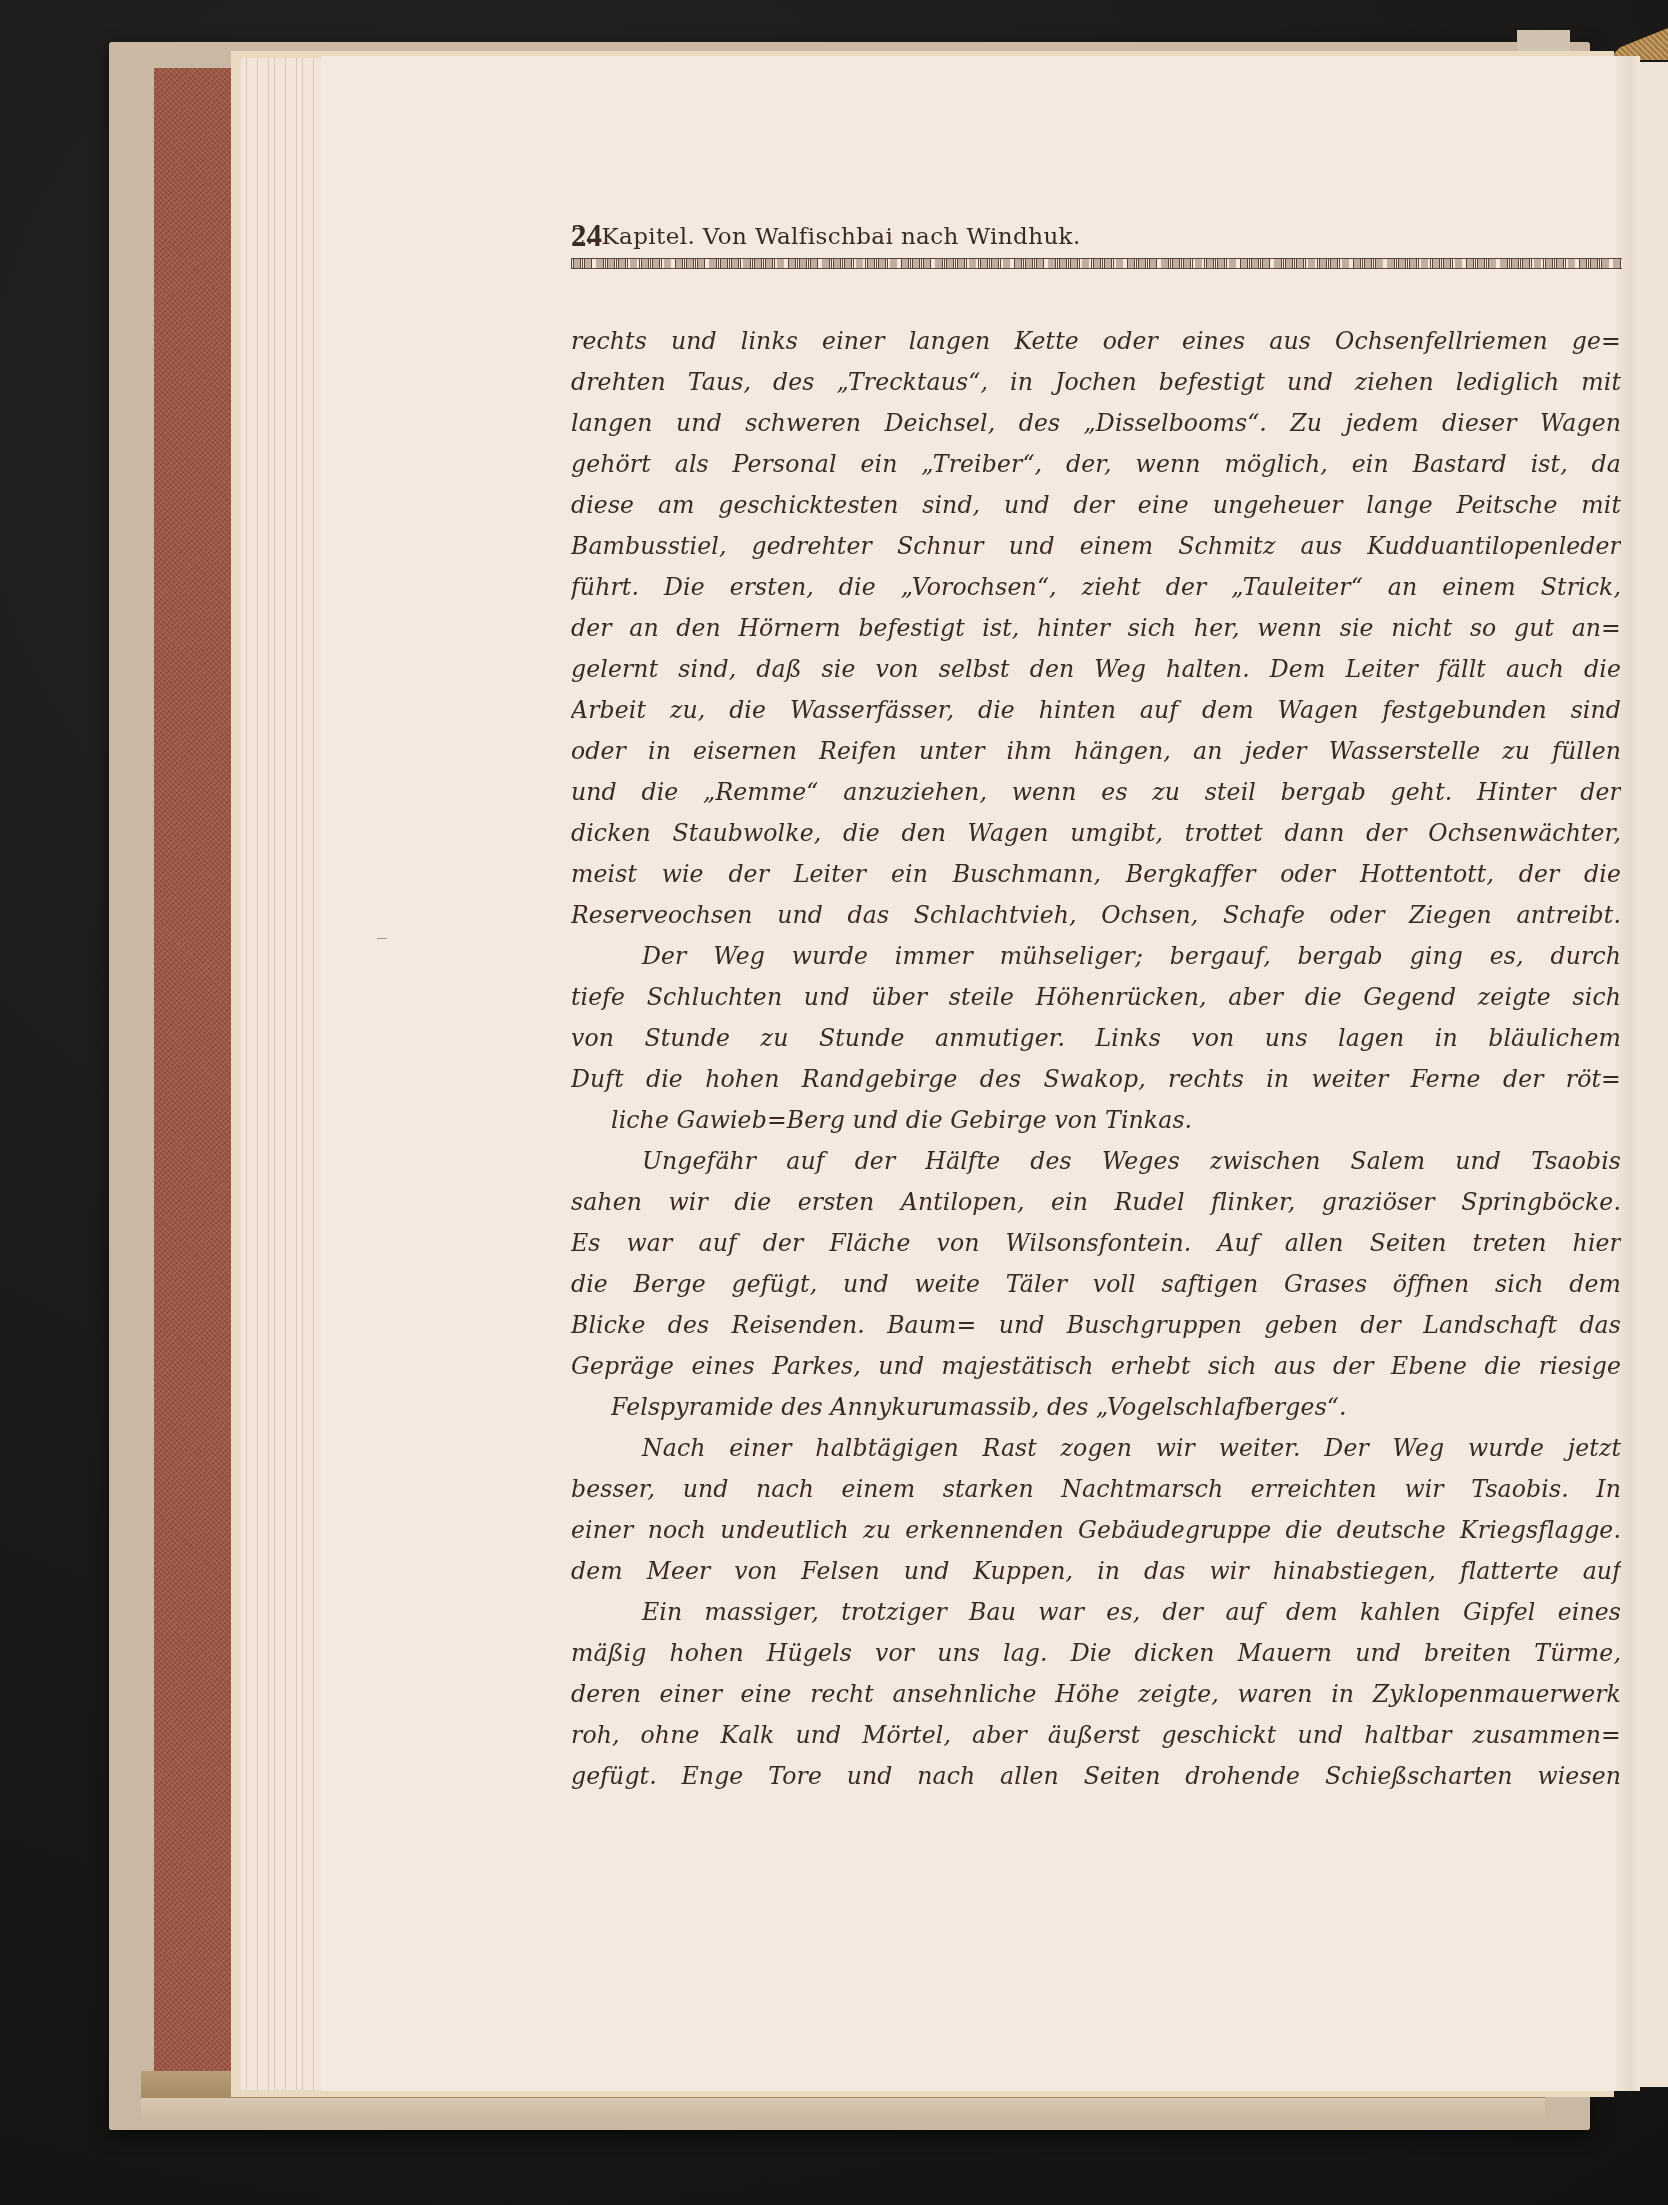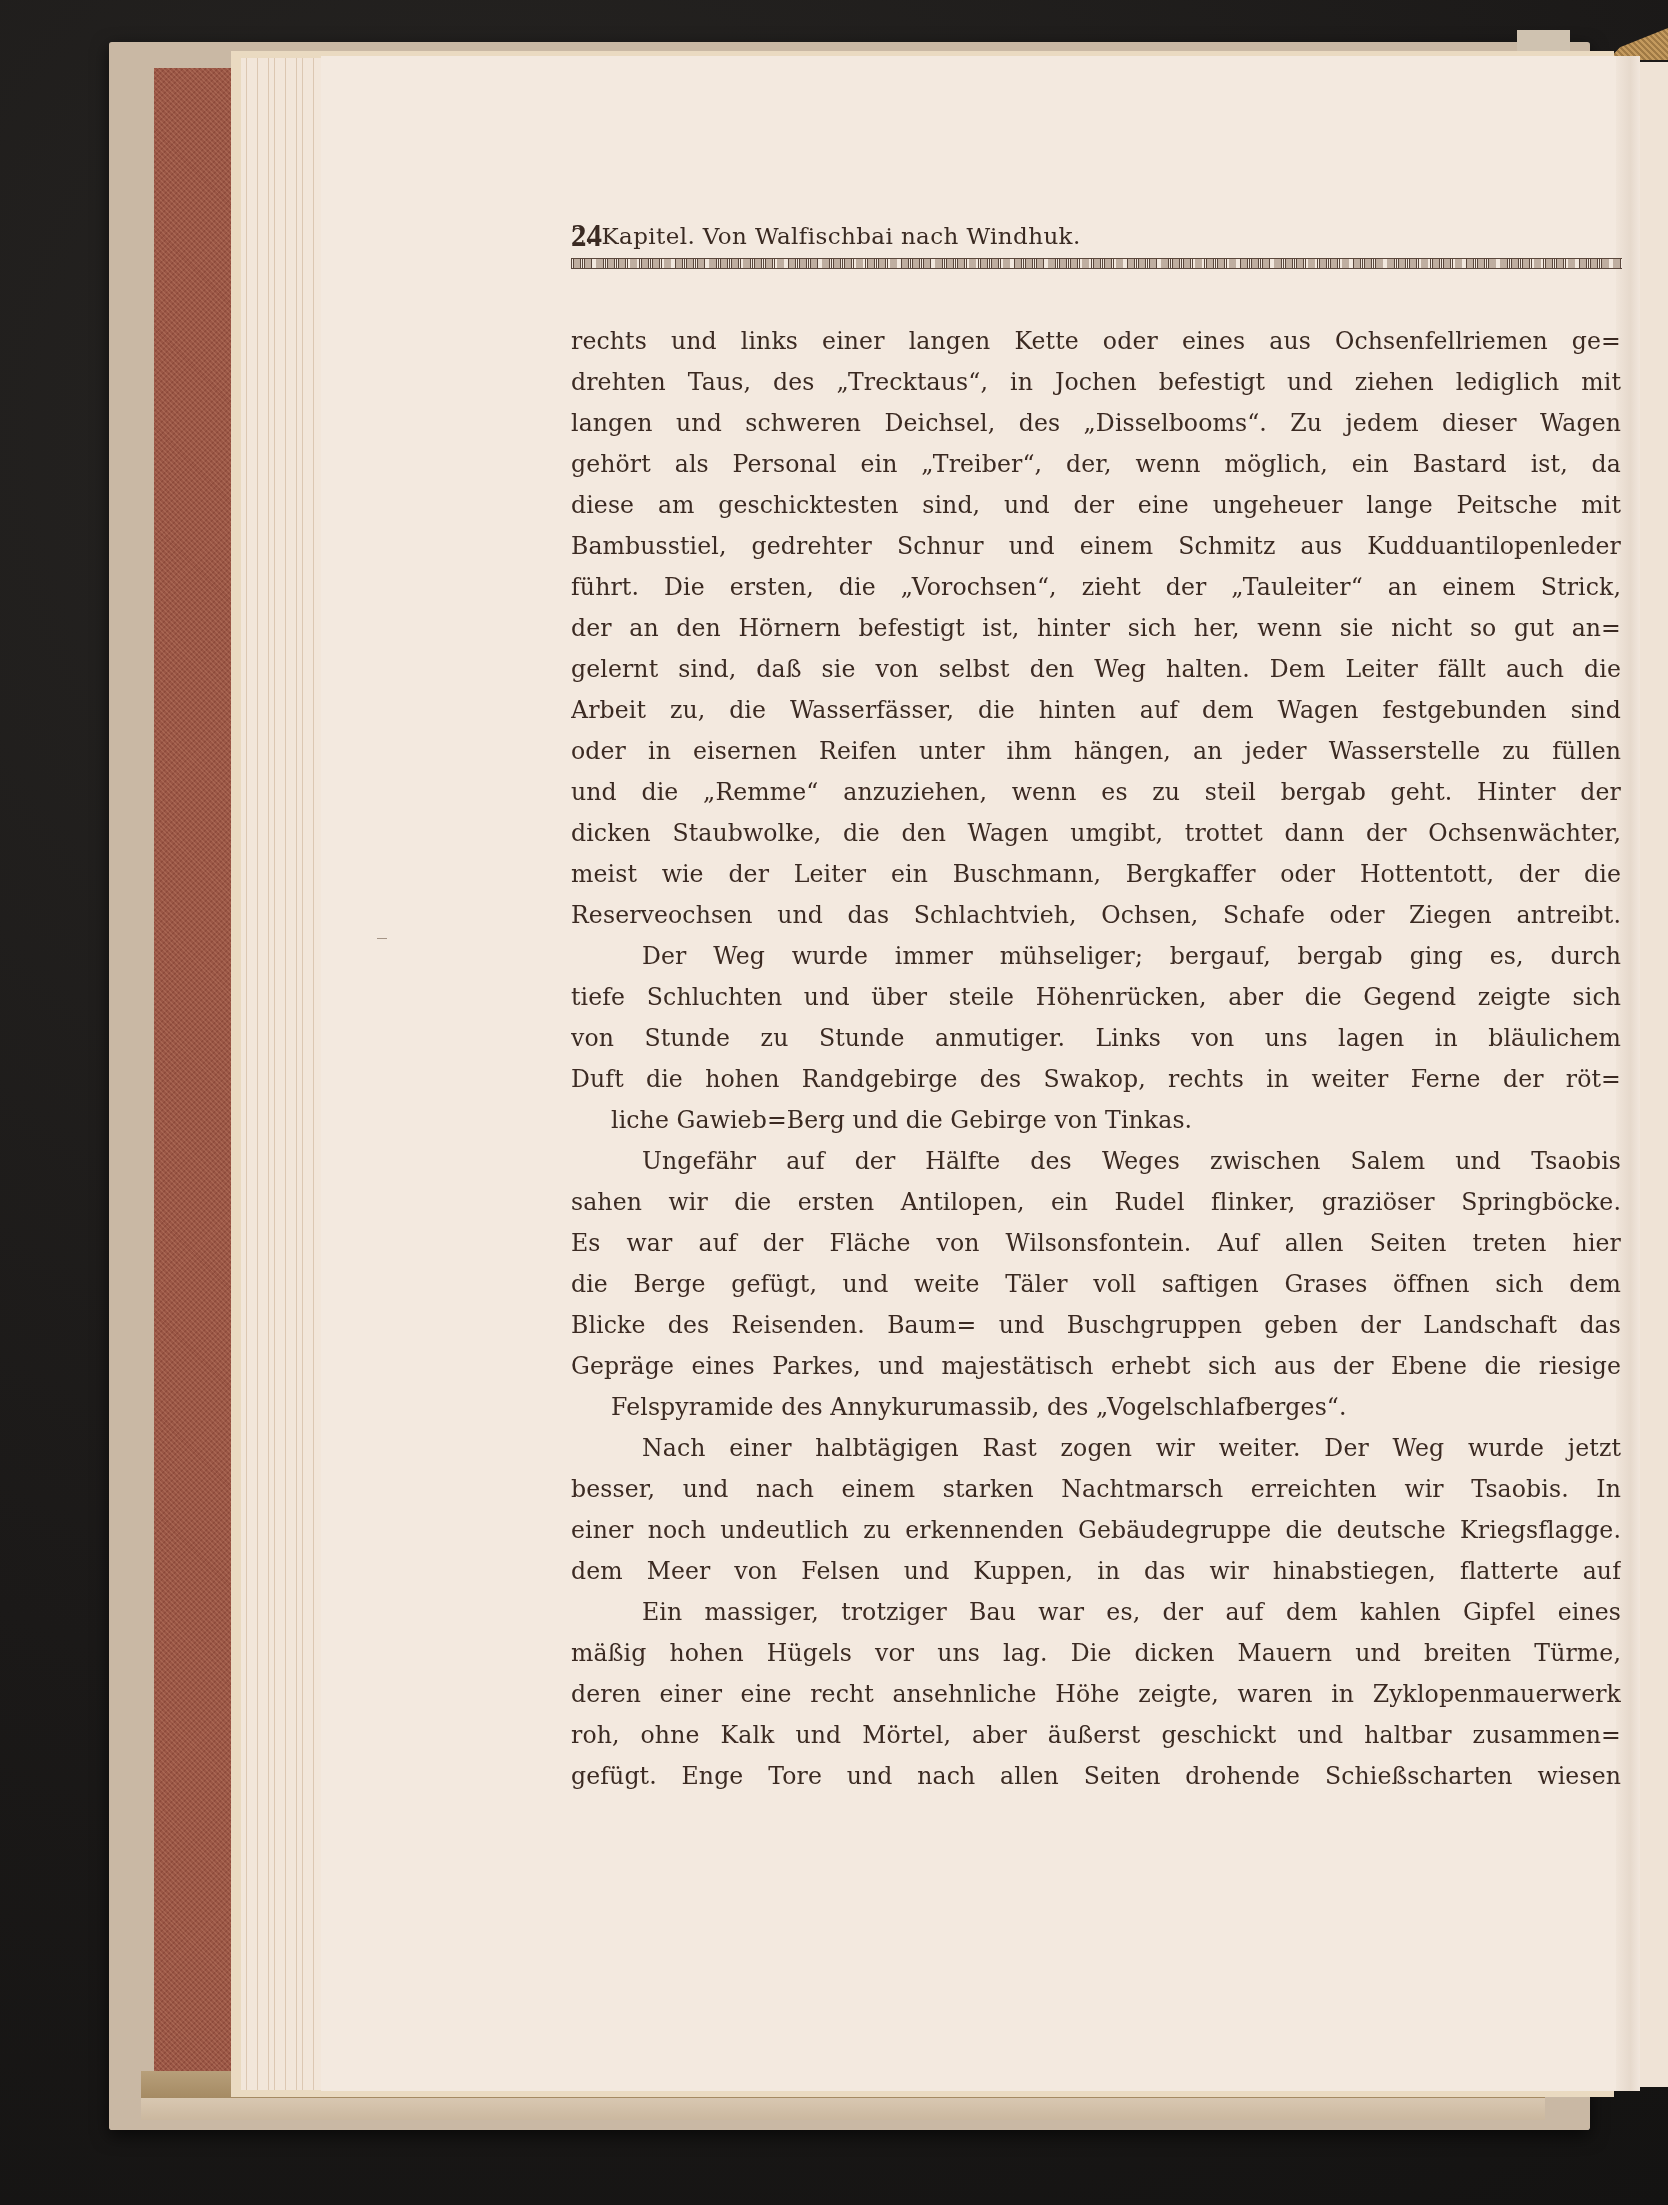--- a/index.html
+++ b/index.html
@@ -174,20 +174,21 @@
       font-size: 23.6px;
       letter-spacing: 0.1px;
     }
     .line {
       height: 41px;
       line-height: 41px;
       white-space: nowrap;
       text-align: justify;
       text-align-last: justify;
       overflow: hidden;
+      font-style: italic;
     }
     .line.last {
       text-align-last: left;
       margin-left: 40px;
     }
     .line.indent {
       padding-left: 71px;
     }
     .margin-tick {
       position: absolute;

